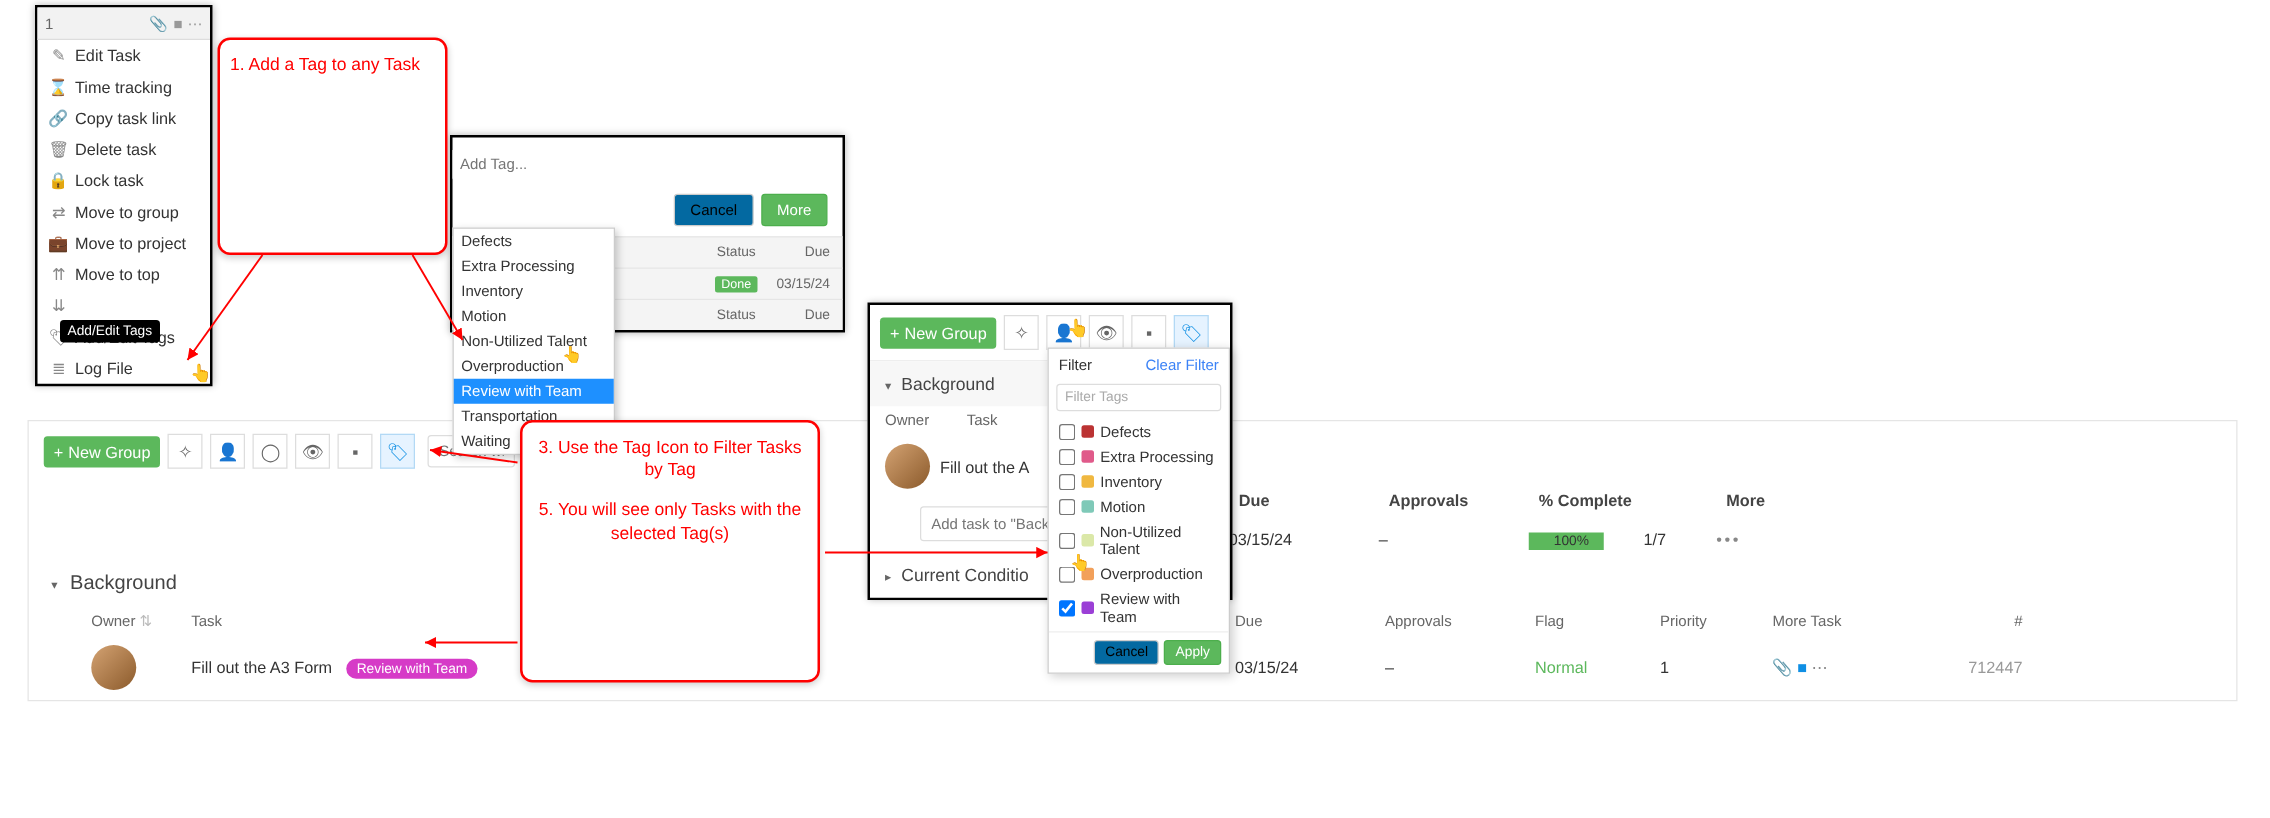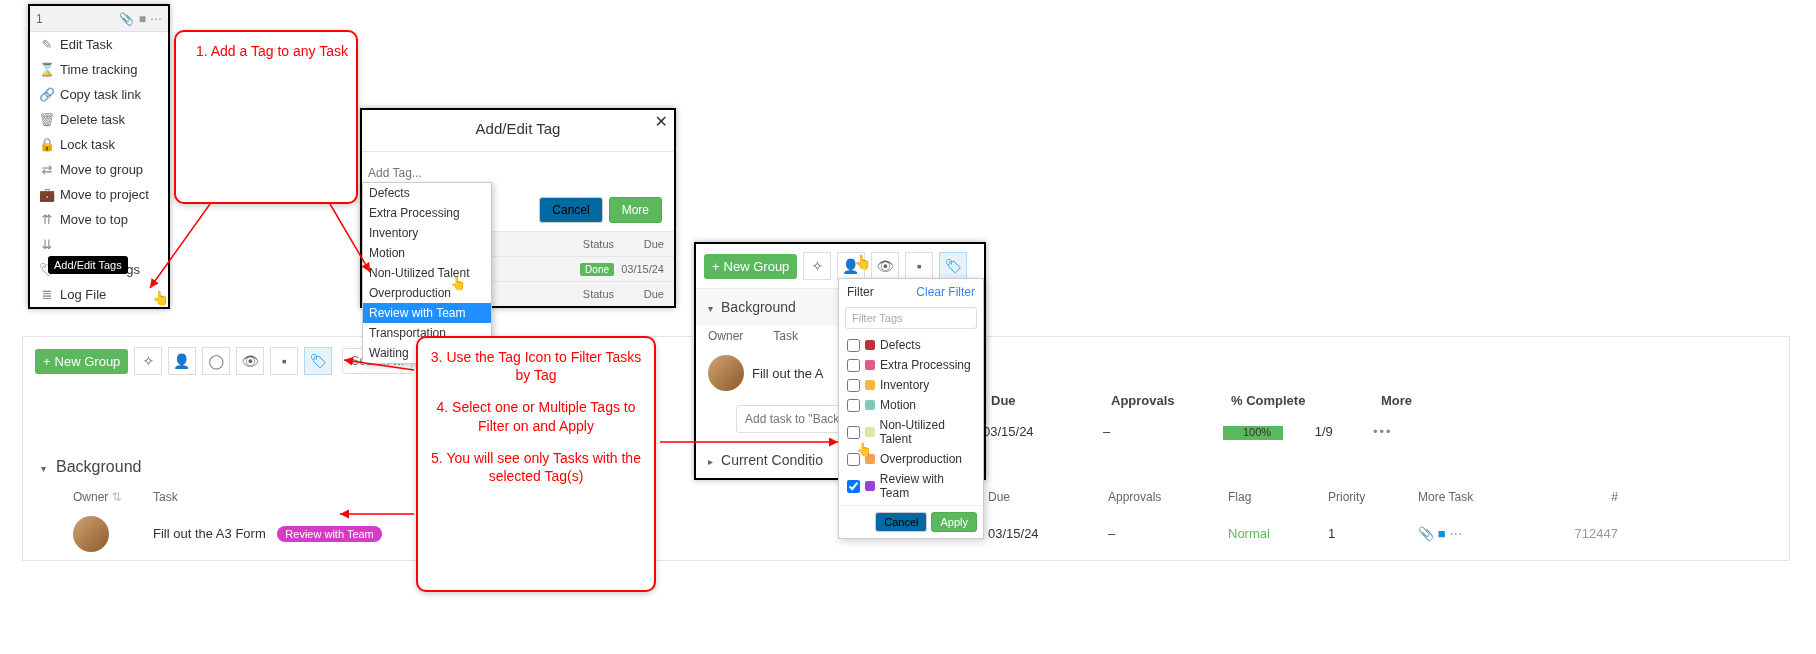--- a/index.html
+++ b/index.html
@@ -11,39 +11,39 @@
 .p1-header .num { flex: 1; }
 .p1-header .ico { margin-left: 4px; color: #999; }
 .tag-ico { color: #0f8fe4; }
 .menu { list-style: none; }
 .menu li { display: flex; align-items: center; padding: 5px 8px; font-size: 13px; color: #333; cursor: pointer; }
 .menu li .mico { width: 18px; color: #888; margin-right: 4px; text-align: center; }
 .tooltip { position: absolute; left: 48px; top: 256px; background: #000; color: #fff; font-size: 11px; padding: 3px 6px; border-radius: 3px; z-index: 5; }
 .cursor1 { position: absolute; left: 152px; top: 290px; font-size: 14px; z-index: 6; }
 
 
-.annot1 { position: absolute; left: 174px; top: 30px; width: 184px; height: 174px; border: 2px solid red; border-radius: 10px; background: #fff; padding: 10px 8px; text-align: right; font-size: 14px; color: red; box-shadow: 0 2px 6px rgba(0,0,0,0.2); z-index: 3; }
+.annot1 { position: absolute; left: 174px; top: 30px; width: 184px; height: 174px; border: 2px solid red; border-radius: 10px; background: #fff; padding: 10px 8px; text-align: left; font-size: 14px; color: red; box-shadow: 0 2px 6px rgba(0,0,0,0.2); z-index: 3; }
 .annot1 p { margin-bottom: 12px; line-height: 1.3; }
 
 
 .panel3 { position: absolute; left: 360px; top: 108px; width: 316px; background: #fff; border: 2px solid #000; box-shadow: 0 0 6px rgba(0,0,0,0.3); z-index: 2; }
 .p3-title { text-align: center; font-size: 15px; padding: 10px 0 14px; border-bottom: 1px solid #e5e5e5; position: relative; }
 .p3-close { position: absolute; right: 6px; top: 2px; font-size: 16px; cursor: pointer; }
 .p3-body { padding: 10px 0 4px; }
 .add-input { width: 120px; padding: 4px 6px; font-size: 12px; color: #999; border: none; border-bottom: 1px solid transparent; }
 .dropdown { position: absolute; left: 362px; top: 182px; width: 130px; background: #fff; border: 1px solid #ccc; box-shadow: 2px 2px 6px rgba(0,0,0,0.2); font-size: 12px; z-index: 4; }
 .dropdown div { padding: 3px 6px; cursor: pointer; }
 .dropdown div.sel { background: #1e90ff; color: #fff; }
 .p3-btns { display: flex; justify-content: flex-end; gap: 6px; padding: 8px 12px 8px; }
 .btn { padding: 5px 12px; font-size: 12px; border-radius: 3px; border: 1px solid #ccc; background: #0369a1; cursor: pointer; }
 .btn-green { background: #5cb85c; color: #fff; border-color: #4cae4c; }
 .p3-under { background: #f4f4f4; font-size: 11px; color: #666; }
 .p3-under-row { display: flex; padding: 6px 10px; border-top: 1px solid #e5e5e5; }
 .p3-under-row .c1 { flex: 1; }
-.p3-under-row .c2 { width: 50px; text-align: right; }
+.p3-under-row .c2 { width: 50px; text-align: center; }
 .p3-under-row .c3 { width: 50px; text-align: right; }
 .badge-done { background: #5cb85c; color: #fff; font-size: 10px; padding: 1px 5px; border-radius: 2px; }
 .cursor2 { position: absolute; left: 450px; top: 276px; font-size: 13px; z-index: 5; }
 
 
 .panel4 { position: absolute; left: 694px; top: 242px; width: 292px; border: 2px solid #000; background: #fff; box-shadow: 0 0 6px rgba(0,0,0,0.3); z-index: 3; }
 .p4-toolbar { display: flex; align-items: center; padding: 8px 8px; gap: 6px; border-bottom: 1px solid #eee; }
 .ng-btn { background: #5cb85c; color: #fff; font-size: 13px; padding: 5px 8px; border-radius: 3px; display: flex; align-items: center; gap: 4px; cursor: pointer; }
 .tb-ico { border: 1px solid #ddd; width: 28px; height: 28px; display: flex; align-items: center; justify-content: center; color: #666; font-size: 14px; cursor: pointer; }
 .tb-ico.active { background: #e6f3ff; color: #0f8fe4; border-color: #b3d9f5; }
@@ -62,21 +62,21 @@
 .fp-list { max-height: 170px; overflow-y: auto; }
 .fp-item { display: flex; align-items: center; gap: 5px; padding: 3px 8px; cursor: pointer; }
 .fp-item input { margin: 0; }
 .dot { width: 10px; height: 10px; border-radius: 2px; }
 .fp-btns { display: flex; justify-content: flex-end; gap: 4px; padding: 6px; border-top: 1px solid #eee; }
 .fp-btns .btn { padding: 3px 8px; font-size: 11px; }
 .cursor3 { position: absolute; left: 854px; top: 254px; font-size: 14px; z-index: 6; }
 .cursor4 { position: absolute; left: 856px; top: 442px; font-size: 13px; z-index: 6; }
 
 
-.annot2 { position: absolute; left: 416px; top: 336px; width: 240px; height: 256px; border: 2px solid red; border-radius: 10px; background: #fff; padding: 10px; text-align: center; font-size: 14px; color: red; box-shadow: 0 2px 6px rgba(0,0,0,0.2); z-index: 4; }
+.annot2 { position: absolute; left: 416px; top: 336px; width: 240px; height: 210px; border: 2px solid red; border-radius: 10px; background: #fff; padding: 10px; text-align: center; font-size: 14px; color: red; box-shadow: 0 2px 6px rgba(0,0,0,0.2); z-index: 4; }
 .annot2 p { margin-bottom: 14px; line-height: 1.3; }
 
 
 .main { position: absolute; left: 22px; top: 336px; right: 26px; background: #fff; border: 1px solid #e5e5e5; z-index: 1; }
 .m-toolbar { display: flex; align-items: center; gap: 6px; padding: 10px 12px; }
 .search-input { margin-left: 4px; padding: 5px 8px; font-size: 12px; width: 70px; border: 1px solid #ddd; border-radius: 3px; color: #aaa; }
 .m-header-row1 { display: flex; padding: 8px 16px; font-size: 13px; font-weight: bold; color: #444; align-items: center; }
 .m-header-row1 .col { padding: 0 8px; }
 .cw-owner { width: 80px; } .cw-task { width: 700px; } .cw-due { width: 120px; }
 .cw-appr { width: 120px; } .cw-pct { width: 150px; }
@@ -155,24 +155,20 @@
   </ul>
 </div>
 <div class="tooltip">Add/Edit Tags</div>
 <span class="cursor1">👆</span>
 
 <div class="annot1">
   <p>1. Add a Tag to any Task</p>
 </div>
 
 <div class="panel3">
-  <div class="p3-title">
-    <span>Add/Edit Tag</span>
-    <span class="p3-close">✕</span>
-  </div>
   <div class="p3-body">
     <input class="add-input" placeholder="Add Tag..." style="">
   </div>
   <div class="p3-btns">
     <button class="btn">Cancel</button>
     <button class="btn btn-green">More</button>
   </div>
   <div class="p3-under">
     <div class="p3-under-row">
       <span class="c1"></span>
@@ -283,21 +279,20 @@
   <div class="fp-btns">
     <button class="btn">Cancel</button>
     <button class="btn btn-green">Apply</button>
   </div>
 </div>
 <span class="cursor3">👆</span>
 <span class="cursor4">👆</span>
 
 <div class="annot2">
   <p>3. Use the Tag Icon to Filter Tasks by Tag</p>
-  <p>4. Select one or Multiple Tags to Filter on and Apply</p>
   <p>5. You will see only Tasks with the selected Tag(s)</p>
 </div>
 
 <div class="main">
   <div class="m-toolbar">
     <div class="ng-btn">
         <span>+</span>
         <span>New Group</span>
       </div>
     <div class="tb-ico">✧</div>
@@ -312,21 +307,21 @@
   <div class="m-header-row1" style="padding-left:960px">
     <span class="col cw-due">Due</span>
     <span class="col cw-appr">Approvals</span>
     <span class="col cw-pct">% Complete</span>
     <span class="col" style="width:240px">More</span>
   </div>
 
   <div class="m-row" style="padding-left:960px">
     <span class="col cw-due">03/15/24</span>
     <span class="col cw-appr">–</span>
-    <span class="col cw-pct"><span class="pct-bar"></span><span class="pct-txt">100%</span>&nbsp;<span>1/9</span></span>
+    <span class="col cw-pct"><span class="pct-bar"></span><span class="pct-txt">100%</span>&nbsp;<span>1/7</span></span>
     <span class="col dots" style="width:240px">•••</span>
   </div>
 
   <div class="m-group">
       <span class="chev"></span>
       <span>Background</span>
     </div>
 
   <div class="m-cols">
     <span class="col cw-owner"><span>Owner</span> <span style="color:#bbb">⇅</span></span>

